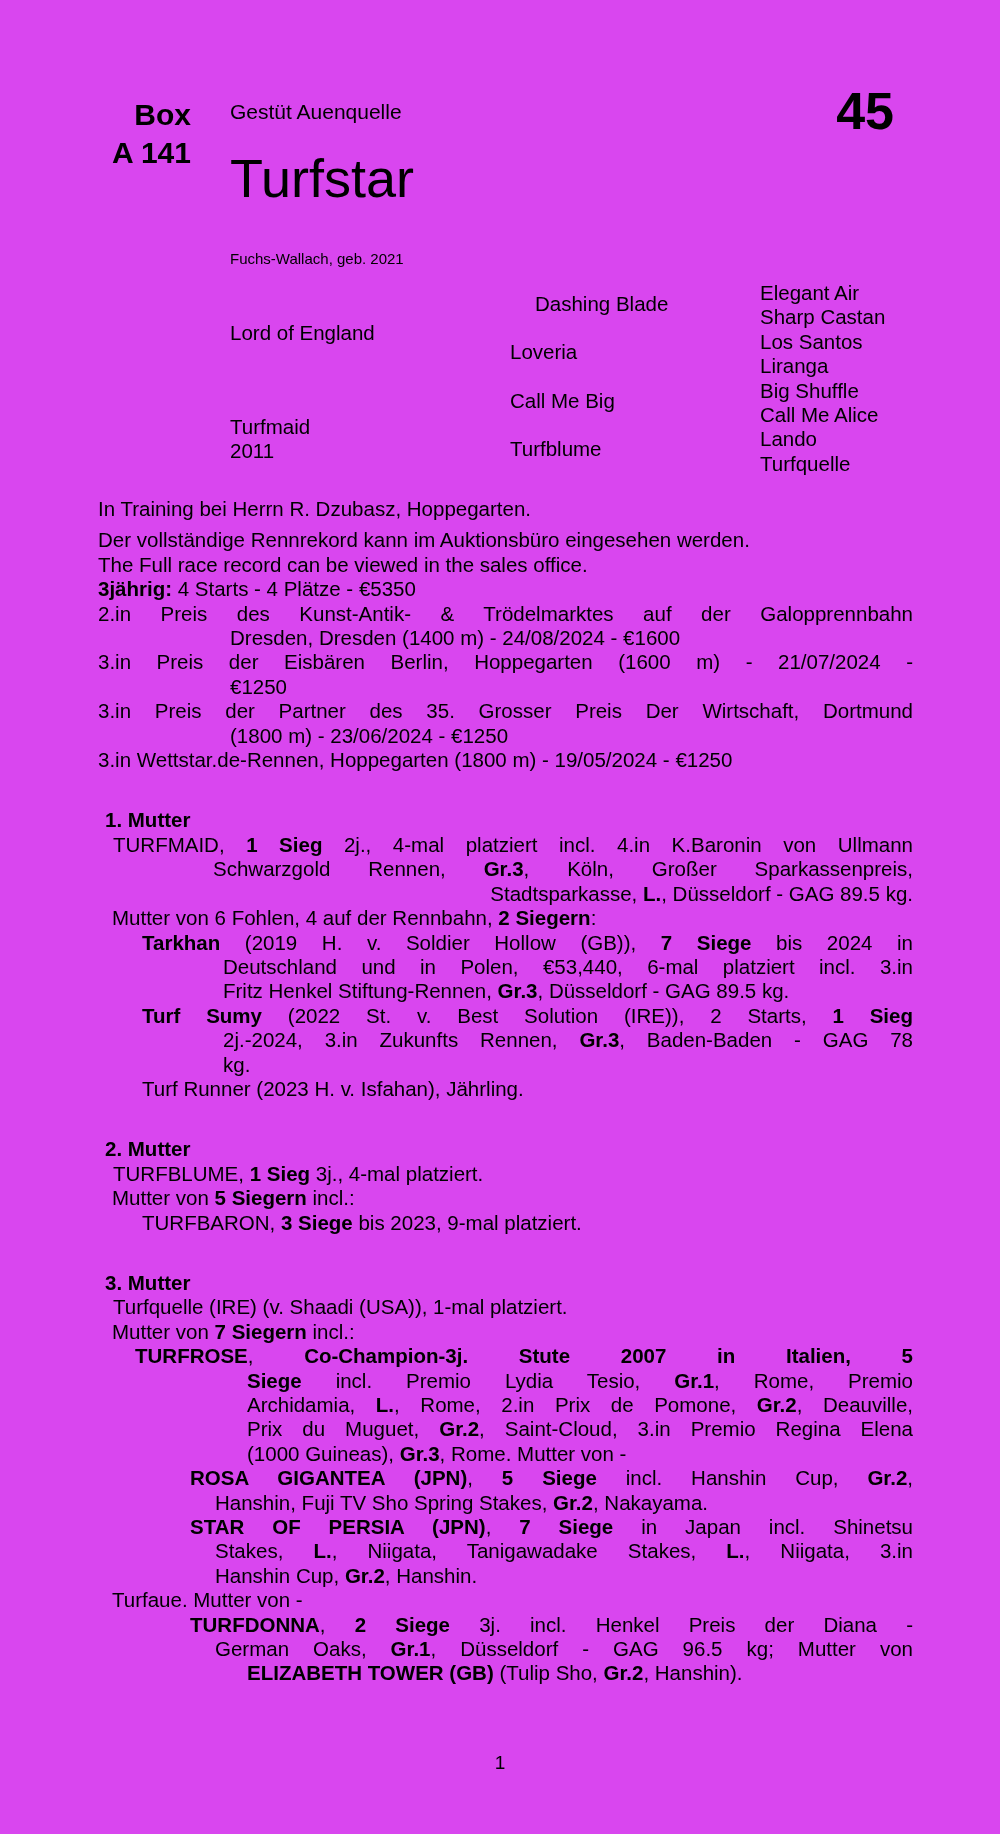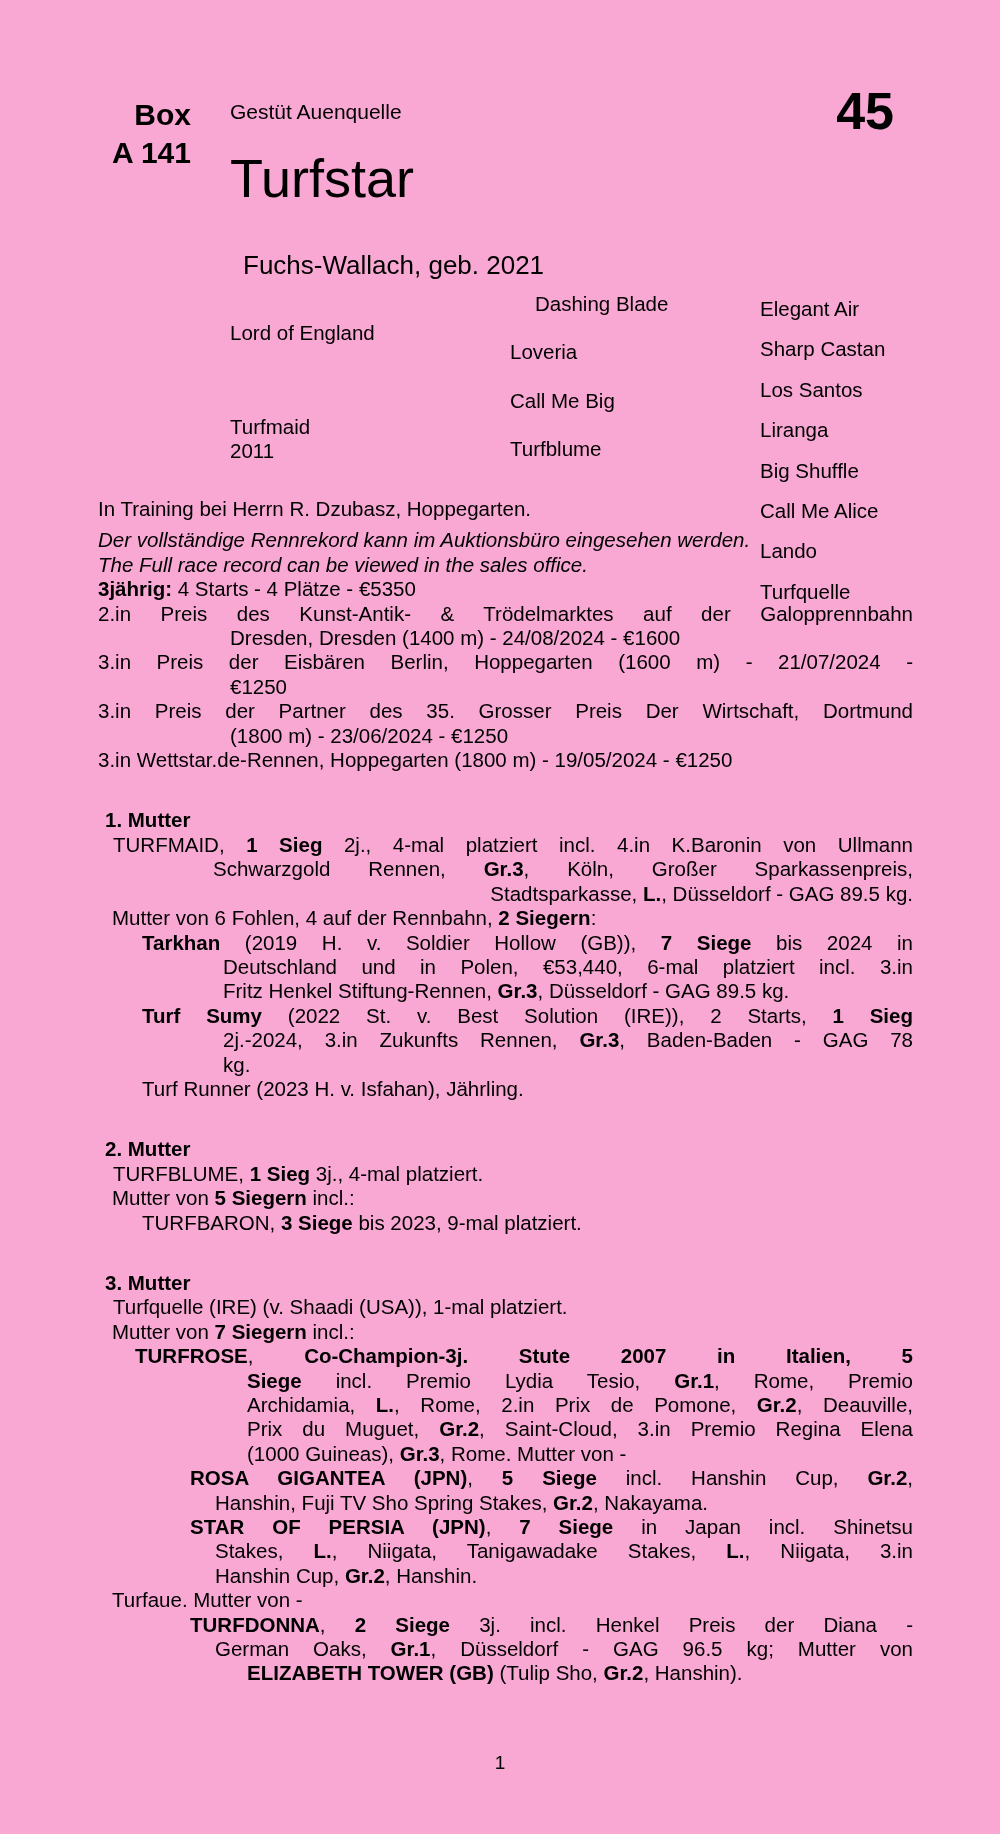--- a/index.html
+++ b/index.html
@@ -1,62 +1,62 @@
 <!DOCTYPE html>
 <html><head>
 <meta charset="utf-8">
 <style>
   html, body { margin: 0; padding: 0; background: #ffffff; }
   .page {
     position: relative;
     width: 1000px;
     height: 1834px;
-    background: #f9a8d4;
+    background: #d946ef;
     color: #000000;
     font-family: "Liberation Sans", "DejaVu Sans", sans-serif;
     overflow: hidden;
   }
   
   .box-block {
     position: absolute; left: 105px; top: 96px; width: 86px;
     text-align: right; font-weight: bold; font-size: 30px; line-height: 38px;
   }
   .consignor { position: absolute; left: 230px; top: 100px; font-size: 21px; }
   .catalog-number {
     position: absolute; left: 820px; top: 76px; width: 74px;
     text-align: right; font-weight: bold; font-size: 52px; line-height: 70px;
   }
   .horse-name {
     position: absolute; left: 230px; top: 152px; margin: 0;
     font-weight: normal; font-size: 54px; line-height: 52px;
   }
-  .horse-details { position: absolute; left: 243px; top: 250px; font-size: 26px; }
+  .horse-details { position: absolute; left: 230px; top: 250px; font-size: 15px; }
   
   .content {
     position: absolute; left: 98px; top: 285px; width: 815px;
     font-size: 20.5px; line-height: 24.4px;
   }
   
   .pedigree { position: relative; height: 196px; }
   .ped-col1, .ped-col2, .ped-col3 { position: absolute; top: 0; }
   .ped-col1 { left: 132px; }
   .ped-col2 { left: 412px; }
   .ped-col3 { left: 662px; top: -4px; }
   .ped-col1 .ped-entry { position: absolute; left: 0; white-space: nowrap; }
   .ped-col1 .ped-entry:nth-child(1) { top: 36px; }
   .ped-col1 .ped-entry:nth-child(2) { top: 130px; }
   .ped-col2 .ped-row { position: absolute; left: 0; white-space: nowrap; }
   .ped-col2 .ped-row:nth-child(1) { top: 7px; margin-left: 25px; }
   .ped-col2 .ped-row:nth-child(2) { top: 55px; }
   .ped-col2 .ped-row:nth-child(3) { top: 104px; }
   .ped-col2 .ped-row:nth-child(4) { top: 152px; }
-  .ped-col3 .ped-row3 { white-space: nowrap; margin-top: 16px; }
+  .ped-col3 .ped-row3 { white-space: nowrap; }
   
   .training { margin-top: 16px; }
-  .notice { margin-top: 7px; font-style: italic; }
+  .notice { margin-top: 7px; }
   
   .para { }
   .ln { display: block; }
   .just { text-align: justify; text-align-last: justify; }
   .b { font-weight: bold; }
   .rec .x1 { padding-left: 132px; }
   .lvl1 { margin-left: 15px; }  .lvl1 .x1 { padding-left: 100px; text-align: right; }
   .plain { margin-left: 14px; }
   .off1 { margin-left: 44px; }  .off1 .x1 { padding-left: 81px; }
   .off1b { margin-left: 37px; } .off1b .x1 { padding-left: 112px; }

